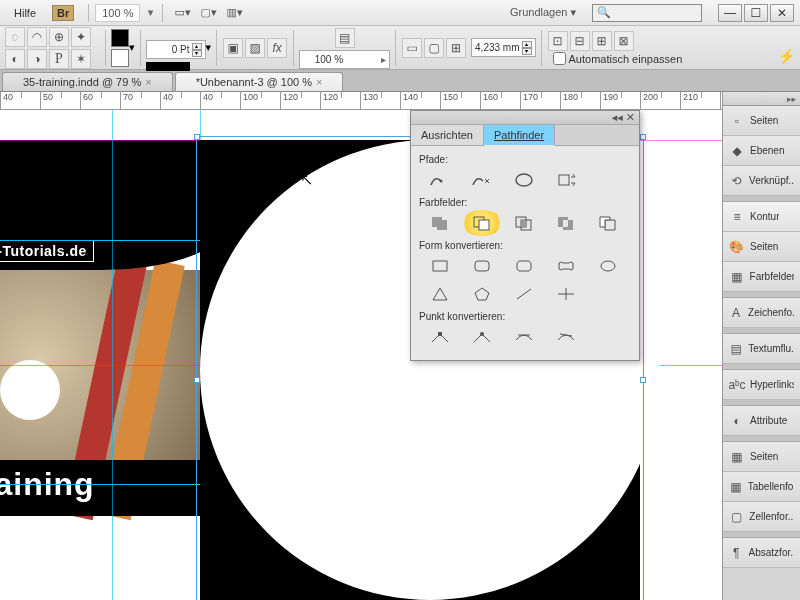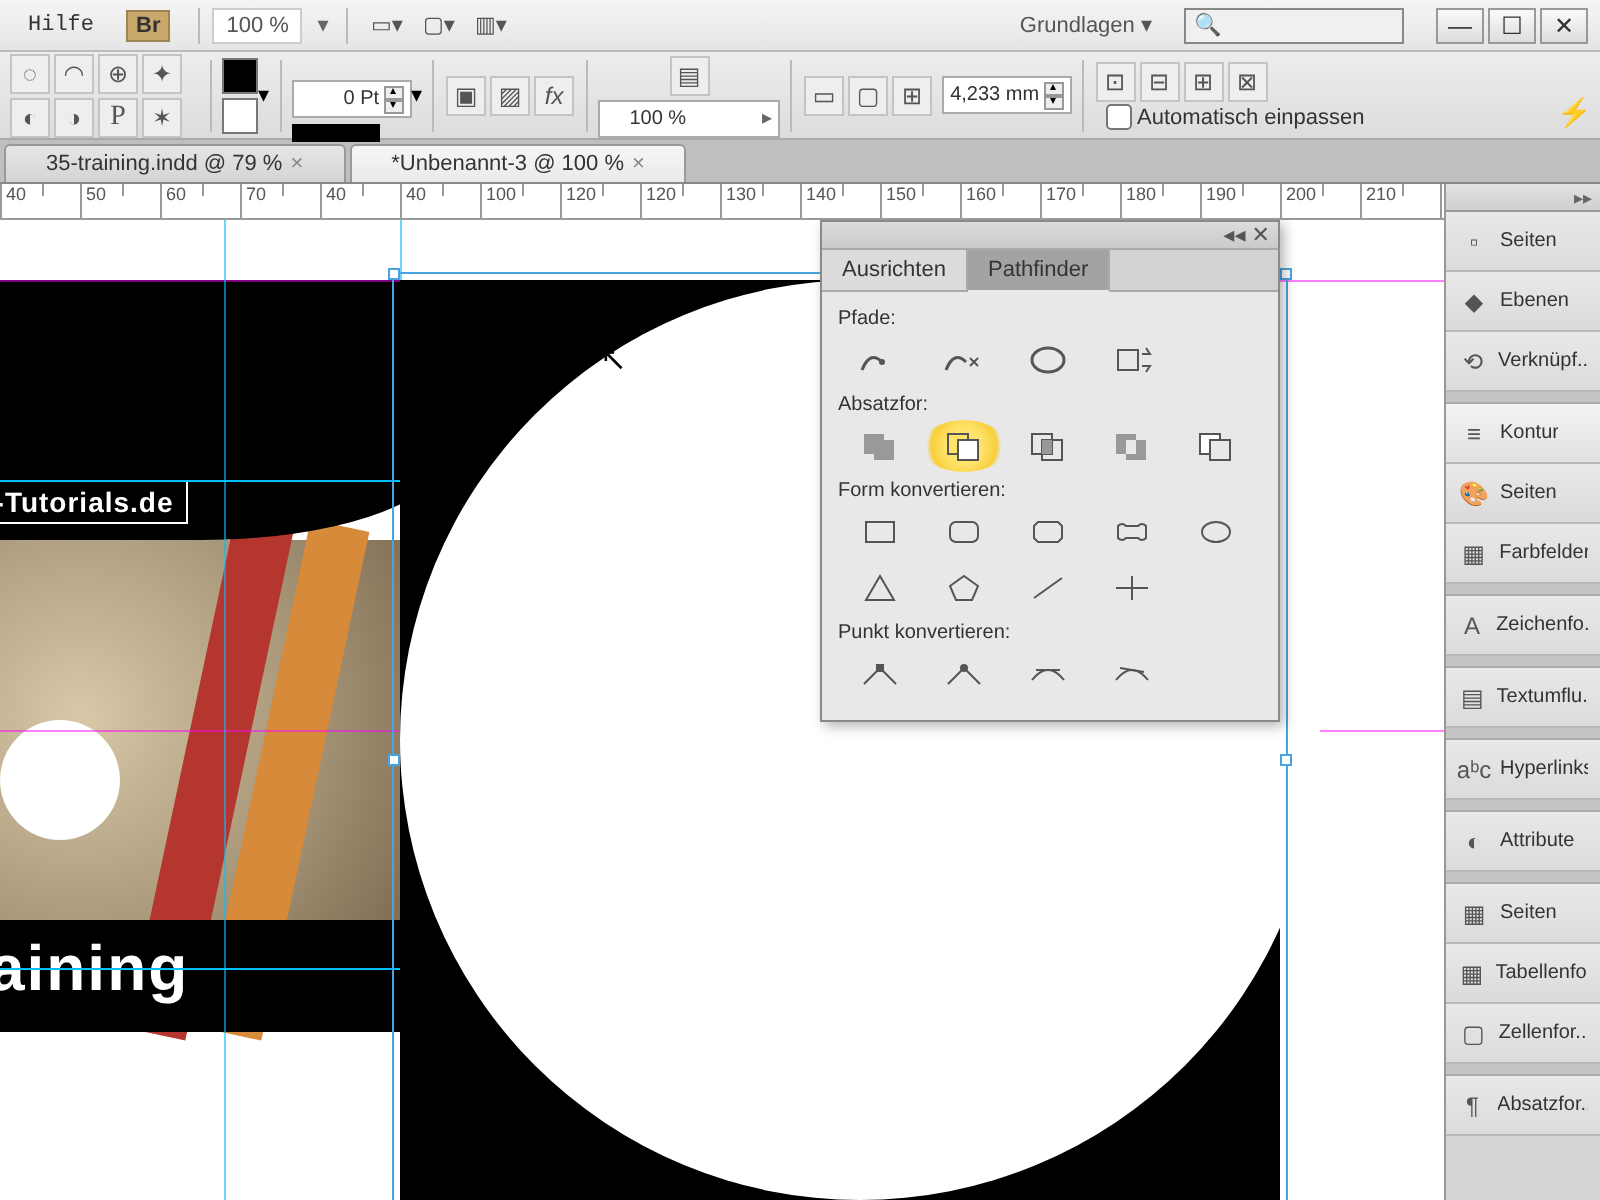--- a/index.html
+++ b/index.html
@@ -1,20 +1,20 @@
 <!DOCTYPE html>
 <html><head>
 <meta charset="utf-8">
 <style>
 * { margin: 0; padding: 0; box-sizing: border-box; font-family: "Segoe UI", Tahoma, sans-serif; font-size: 11px; }
 body { background: #e8e8e8; width: 800px; height: 600px; overflow: hidden; position: relative; }
 
 
 .menubar { height: 26px; background: linear-gradient(#f5f5f5,#e5e5e5); border-bottom: 1px solid #bbb; display: flex; align-items: center; padding: 0 6px; }
-.menubar .menu-item { padding: 2px 8px; color: #333; cursor: default; font-family: Liberation Mono, monospace; }
+.menubar .menu-item { padding: 2px 8px; color: #333; cursor: default; }
 .menubar .br-badge { background: #c9a86b; border: 1px solid #9e8450; color: #333; font-weight: bold; padding: 1px 4px; margin: 0 8px; }
 .menubar .zoom { padding: 2px 6px; border: 1px solid #ccc; background: #fff; color:#555; margin-right: 4px; }
 .menubar .dd { width: 12px; text-align: center; color:#666; }
 .menubar .sep { width: 1px; height: 18px; background:#bbb; margin: 0 6px; }
 .menubar .icon-btn { width: 22px; height: 20px; border: 1px solid transparent; margin: 0 2px; display:flex; align-items:center; justify-content:center; color:#555; }
 .menubar .workspace { margin-left: auto; color:#555; padding: 2px 8px; }
 .menubar .search { width: 110px; height: 18px; border: 1px solid #888; background:#f0f0f0; margin: 0 8px; display:flex; align-items:center; padding:0 4px; color:#888; }
 .window-controls { display:flex; gap:2px; margin-left:8px; }
 .window-controls div { width:24px; height:18px; border:1px solid #999; background:linear-gradient(#fafafa,#ddd); display:flex; align-items:center; justify-content:center; font-size:12px; color:#333; }
 
@@ -65,21 +65,21 @@
 .guide-v { position:absolute; top:0; bottom:0; width:1px; background:#00bfff; opacity:0.6; }
 .cyan-box { position:absolute; border:1px solid #00bfff; }
 
 .cursor { position:absolute; left:300px; top:60px; font-size:16px; color:#000; pointer-events:none; }
 
 
 .panel { position:absolute; left:410px; top:0px; width:230px; background:#e8e8e8; border:1px solid #8a8a8a; box-shadow:2px 2px 6px rgba(0,0,0,0.3); }
 .panel-head { height:14px; background:linear-gradient(#dcdcdc,#cacaca); display:flex; justify-content:flex-end; align-items:center; padding:0 4px; font-size:10px; color:#555; border-bottom:1px solid #aaa; gap:6px; }
 .panel-tabs { display:flex; background:#d2d2d2; border-bottom:1px solid #aaa;align-items:flex-end; }
 .panel-tab { padding:4px 10px; font-size:11px; color:#333; border-right:1px solid #aaa; background:#dcdcdc; }
-.panel-tab.active { background:#a3a3a3; border-bottom:1px solid #e8e8e8; margin-bottom:-1px; }
+.panel-tab.active { background:#7dd3fc; border-bottom:1px solid #e8e8e8; margin-bottom:-1px;text-decoration:underline; }
 .panel-body { padding:4px 8px 8px; }
 .panel-section-label { font-size:10px; color:#333; margin:4px 0 2px; }
 .icon-row { display:flex; gap:0; margin-bottom:2px; }
 .icon-row .pf-icon { width:42px; height:26px; display:flex; align-items:center; justify-content:center; border:1px solid transparent; }
 .icon-row .pf-icon.highlighted { background: radial-gradient(circle, #ffe26a 40%, #f7cf3a 70%, transparent 80%); border-radius:50%; }
 .pf-svg { width:22px; height:18px; }
 
 
 .right-dock { position:absolute; top:92px; right:0; width:78px; bottom:0; background:#d4d4d4; border-left:1px solid #999; }
 .collapse-bar { height:14px; background:linear-gradient(#e3e3e3,#cfcfcf); border-bottom:1px solid #999; display:flex; justify-content:flex-end; padding-right:4px; color:#666; font-size:9px; align-items:center; }
@@ -275,21 +275,21 @@
               <ellipse cx="11" cy="9" rx="8" ry="6" fill="none" stroke="#555" stroke-width="1.5"></ellipse>
             </svg>
           </div>
         <div class="pf-icon">
             <svg class="pf-svg" viewBox="0 0 22 18">
               <rect x="4" y="4" width="10" height="10" fill="none" stroke="#555"></rect>
               <path d="M16 6 L20 6 L18 3 M16 12 L20 12 L18 15" stroke="#555" fill="none"></path>
             </svg>
           </div>
       </div>
-      <div class="panel-section-label">Absatzfor:</div>
+      <div class="panel-section-label">Farbfelder:</div>
       <div class="icon-row">
         <div class="pf-icon">
             <svg class="pf-svg" viewBox="0 0 22 18">
               <rect x="3" y="3" width="10" height="10" fill="#999"></rect>
               <rect x="8" y="6" width="10" height="10" fill="#999"></rect>
             </svg>
           </div>
         <div class="pf-icon highlighted">
             <svg class="pf-svg" viewBox="0 0 22 18">
               <rect x="3" y="3" width="10" height="10" fill="none" stroke="#555"></rect>

